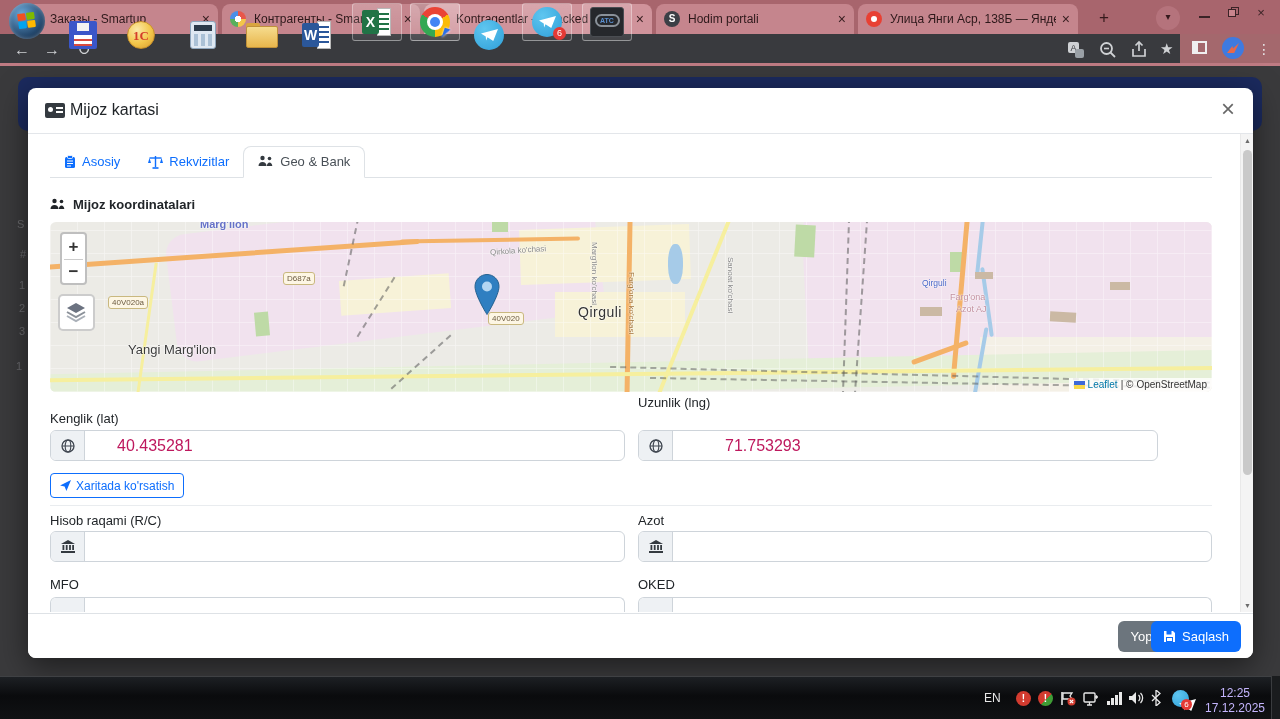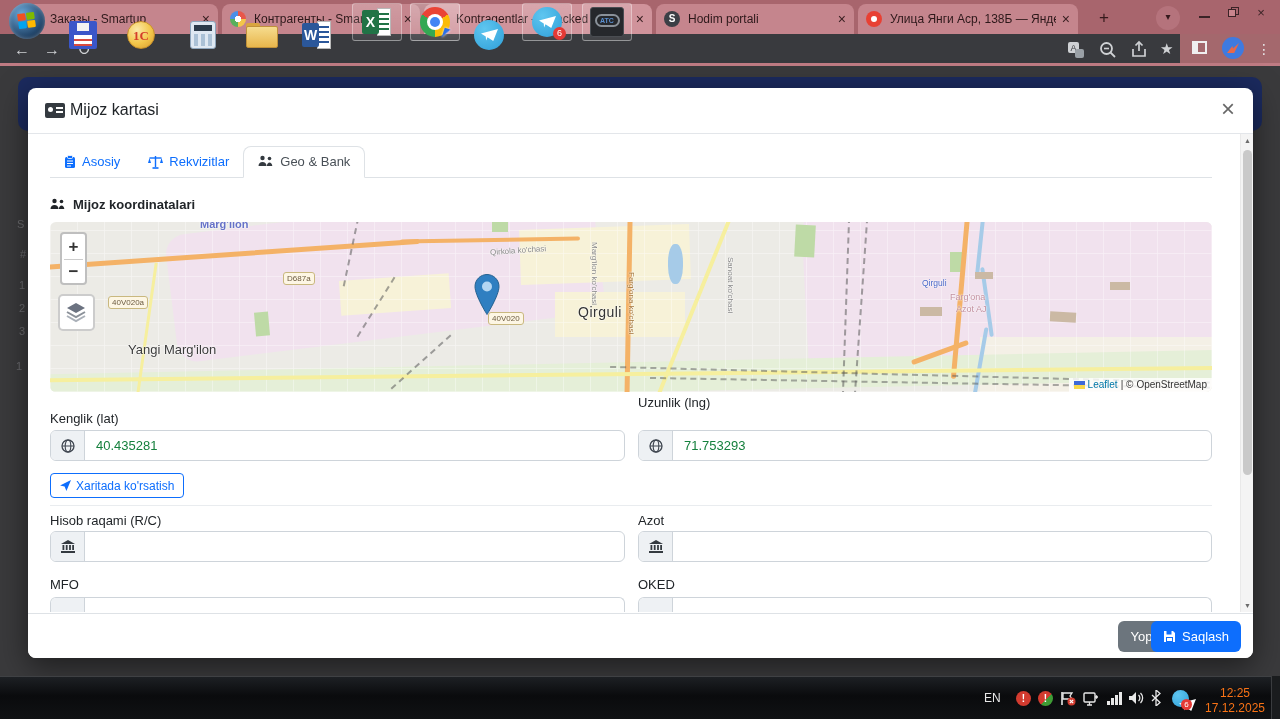--- a/index.html
+++ b/index.html
@@ -84,21 +84,21 @@
   .layersctl{position:absolute;left:8px;top:72px;width:37px;height:37px;background:#fff;border:2px solid rgba(0,0,0,0.2);border-radius:5px;}
   .attrib{position:absolute;right:0;bottom:0;background:rgba(255,255,255,0.8);font-size:10px;padding:1px 5px 2px 5px;color:#333;display:flex;align-items:center;gap:3px;}
   .attrib .lf{color:#0078A8;}
   .uaflag{width:11px;height:8px;background:linear-gradient(#3e6ad8 0 50%,#f7d84a 50% 100%);display:inline-block;}
   .marker{position:absolute;left:424px;top:52px;width:26px;height:41px;}
 
   
   .flabel{position:absolute;font-size:13px;color:#212529;}
   .igroup{position:absolute;height:31px;display:flex;border:1px solid #ced4da;border-radius:6px;background:#fff;overflow:hidden;}
   .iprefix{width:34px;background:#eef1f4;border-right:1px solid #ced4da;display:flex;align-items:center;justify-content:center;flex:none;}
-  .igroup input{border:none;outline:none;flex:1;font-size:13px;color:#15803d;padding:0 11px;background:transparent;}
+  .igroup input{border:none;outline:none;flex:1;font-size:16px;color:#be185d;padding:0 11px;background:transparent;margin-left:21px;}
   .sliver{position:absolute;height:15px;border:1px solid #ced4da;border-bottom:none;border-radius:6px 6px 0 0;background:#fff;display:flex;overflow:hidden;}
   .sliver .iprefix{border-right:1px solid #ced4da;height:100%;}
   .mapbtn{position:absolute;left:22px;top:385px;height:25px;border:1px solid #0d6efd;color:#0d6efd;border-radius:4px;background:#fff;font-size:12px;display:inline-flex;align-items:center;gap:5px;padding:0 9px;}
   .hr{position:absolute;left:22px;top:417px;width:1162px;height:1px;background:#e9ecef;}
 
   
   .mscroll{position:absolute;right:0;top:46px;width:13px;height:478px;background:#f4f4f4;border-left:1px solid #e9e9e9;}
   .mscroll .arr{position:absolute;left:0;width:13px;text-align:center;font-size:7px;color:#6b6b6b;}
   .mthumb{position:absolute;left:2px;top:16px;width:9px;height:325px;background:#c9c9c9;border-radius:5px;}
 
@@ -109,21 +109,21 @@
   .btn.blue{background:#0d6efd;right:12px;}
 
   
   .taskbar{left:0;top:676px;width:1280px;height:43px;background:linear-gradient(#1d2024,#0a0b0d 45%,#101214);border-top:1px solid #3f4144;}
   .orb{left:9px;top:3px;width:36px;height:36px;border-radius:50%;background:radial-gradient(circle at 35% 30%,#6aa7d8,#1d3f63 70%,#0c1d30);box-shadow:inset 0 0 4px rgba(255,255,255,.4);}
   .orb .flag{position:absolute;left:9px;top:10px;width:17px;height:15px;transform:rotate(-8deg);display:grid;grid-template-columns:8px 8px;grid-template-rows:7px 7px;gap:1px;}
   .orb .flag i{border-radius:1px;}
   .tk{top:5px;width:34px;height:34px;display:flex;align-items:center;justify-content:center;margin-top:13px;}
   .tkbtn{top:3px;width:50px;height:38px;border:1px solid rgba(255,255,255,0.35);border-radius:3px;background:linear-gradient(rgba(255,255,255,0.18),rgba(255,255,255,0.05));display:flex;align-items:center;justify-content:center;}
   .tray{color:#e8e8e8;font-size:12px;}
-  .clock{text-align:center;color:#f97316;font-size:12px;line-height:15px;}
+  .clock{text-align:center;color:#c4b5fd;font-size:12px;line-height:15px;}
   .showdesk{left:1271px;top:676px;width:9px;height:43px;background:#1a1c1e;border-left:1px solid #3a3c3f;}
   .badge{position:absolute;right:-4px;bottom:-3px;min-width:13px;height:13px;border-radius:7px;background:#e53935;color:#fff;font-size:9px;line-height:13px;text-align:center;padding:0 2px;}
 
   
   .ic-floppy{width:28px;height:28px;background:#3a56c9;border-radius:2px;position:relative;}
   .ic-floppy::before{content:"";position:absolute;left:8px;top:2px;width:12px;height:8px;background:#f2f2f2;}
   .ic-floppy::after{content:"";position:absolute;left:5px;top:14px;width:18px;height:11px;background:#fff;box-shadow:inset 0 -2px 0 #d94a3f,inset 0 -5px 0 #fff,inset 0 -7px 0 #d94a3f;}
   .ic-1c{width:28px;height:28px;border-radius:50%;background:radial-gradient(circle at 35% 30%,#fbe9a8,#f3c64a 55%,#d89a2e);border:1px solid #c8902a;color:#d43d2a;font-weight:bold;font-size:13px;text-align:center;line-height:27px;font-family:"Liberation Serif",serif;}
   .ic-calc{width:26px;height:28px;background:#dfe8f2;border:1px solid #8fa6bd;border-radius:3px;position:relative;}
   .ic-calc::before{content:"";position:absolute;left:3px;top:3px;width:18px;height:6px;background:#2b3a4a;}
@@ -365,21 +365,21 @@
       <div class="iprefix">
           <svg width="14" height="14" viewBox="0 0 14 14">
             <circle cx="7" cy="7" r="6" fill="none" stroke="#3f4650" stroke-width="1.3"></circle>
             <ellipse cx="7" cy="7" rx="2.8" ry="6" fill="none" stroke="#3f4650" stroke-width="1.1"></ellipse>
             <line x1="1" y1="7" x2="13" y2="7" stroke="#3f4650" stroke-width="1.1"></line>
           </svg>
         </div>
       <input value="40.435281" style="">
     </div>
     <div class="flabel" style="left:610px;top:307px;">Uzunlik (lng)</div>
-    <div class="igroup" style="left:610px;top:342px;width:574px;">
+    <div class="igroup" style="left:610px;top:342px;width:520px;gap:20px;">
       <div class="iprefix">
           <svg width="14" height="14" viewBox="0 0 14 14">
             <circle cx="7" cy="7" r="6" fill="none" stroke="#3f4650" stroke-width="1.3"></circle>
             <ellipse cx="7" cy="7" rx="2.8" ry="6" fill="none" stroke="#3f4650" stroke-width="1.1"></ellipse>
             <line x1="1" y1="7" x2="13" y2="7" stroke="#3f4650" stroke-width="1.1"></line>
           </svg>
         </div>
       <input value="71.753293" style="">
     </div>
 

